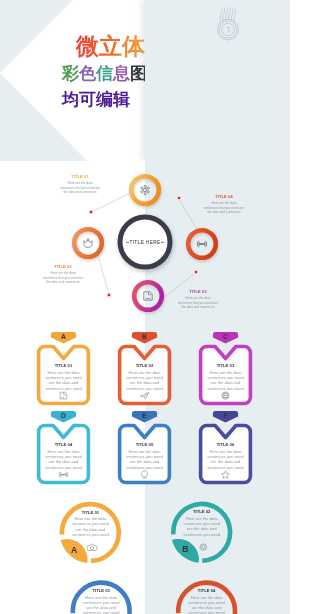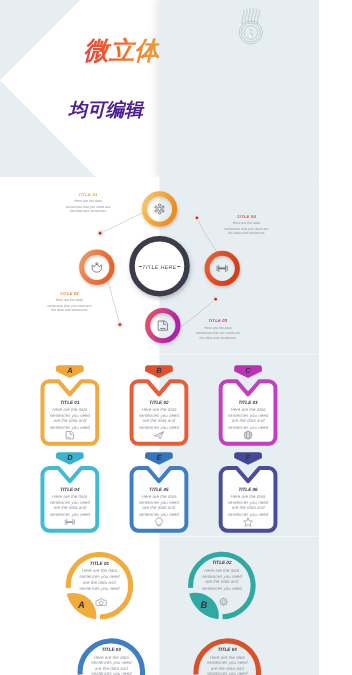--- a/index.html
+++ b/index.html
@@ -1,17 +1,17 @@
 <!DOCTYPE html>
 <html><head>
 <meta charset="utf-8">
 <style>
   html,body{margin:0;padding:0;background:#ffffff;}
   body{width:290px;height:614px;overflow:hidden;font-family:"Liberation Sans",sans-serif;}
-  .slide{position:relative;width:315px;overflow:hidden;font-style:italic;}
+  .slide{position:relative;width:315px;overflow:hidden;}
   #slide1{height:161px;background:#e7eef1;}
   #slide2{height:161px;background:#ffffff;}
   #slide3{height:166px;background:#ffffff;}
   #slide4{height:126px;background:#ffffff;}
   .right-panel{position:absolute;left:145px;top:0;width:145px;height:100%;background:#e7eef1;}
   .abs{position:absolute;left:0;top:0;}
 
   #s1-title{position:absolute;left:76px;top:34px;font-size:23px;line-height:24px;font-weight:bold;
     background:linear-gradient(90deg,#e8423a 0%,#ef6b2a 50%,#f5a33a 100%);
     -webkit-background-clip:text;background-clip:text;color:transparent;white-space:nowrap;}
@@ -29,20 +29,21 @@
   .c4 .c4-title{font-size:4.2px;font-weight:bold;line-height:5px;margin-bottom:1.5px;color:#35353f;}
 </style>
 </head>
 <body>
 
 <div class="slide" id="slide1">
   <svg class="abs" width="290" height="161" viewBox="0 0 290 161">
     <polygon points="0,73 73,0 290,0 290,161 87,161" fill="#ffffff"></polygon>
   </svg>
   <div id="s1-title">微立体</div>
+  <div id="s1-sub"><span style="color:#4a9a52">彩</span><span style="color:#8b63b5">色</span><span style="color:#3f9f8e">信</span><span style="color:#9a5aa8">息</span><span style="color:#33373f">图</span></div>
   <div id="s1-tagline">均可编辑</div>
   <div id="s1-cover"></div>
   <svg id="s1-watermark" width="44" height="44" viewBox="0 0 44 44">
     <g fill="none" stroke="#8c9ba6" stroke-width="0.7">
       <circle cx="22" cy="26.5" r="10.5"></circle>
       <circle cx="22" cy="26.5" r="8.6"></circle>
       <circle cx="22" cy="26.5" r="6.2"></circle>
       <path d="M14.5 19.5 C12.5 14 17 11 15.5 6"></path>
       <path d="M17.3 18.3 C15.3 13 19.8 10 18.3 5"></path>
       <path d="M20.1 17.6 C18.1 12.4 22.6 9.4 21.1 4.4"></path>

